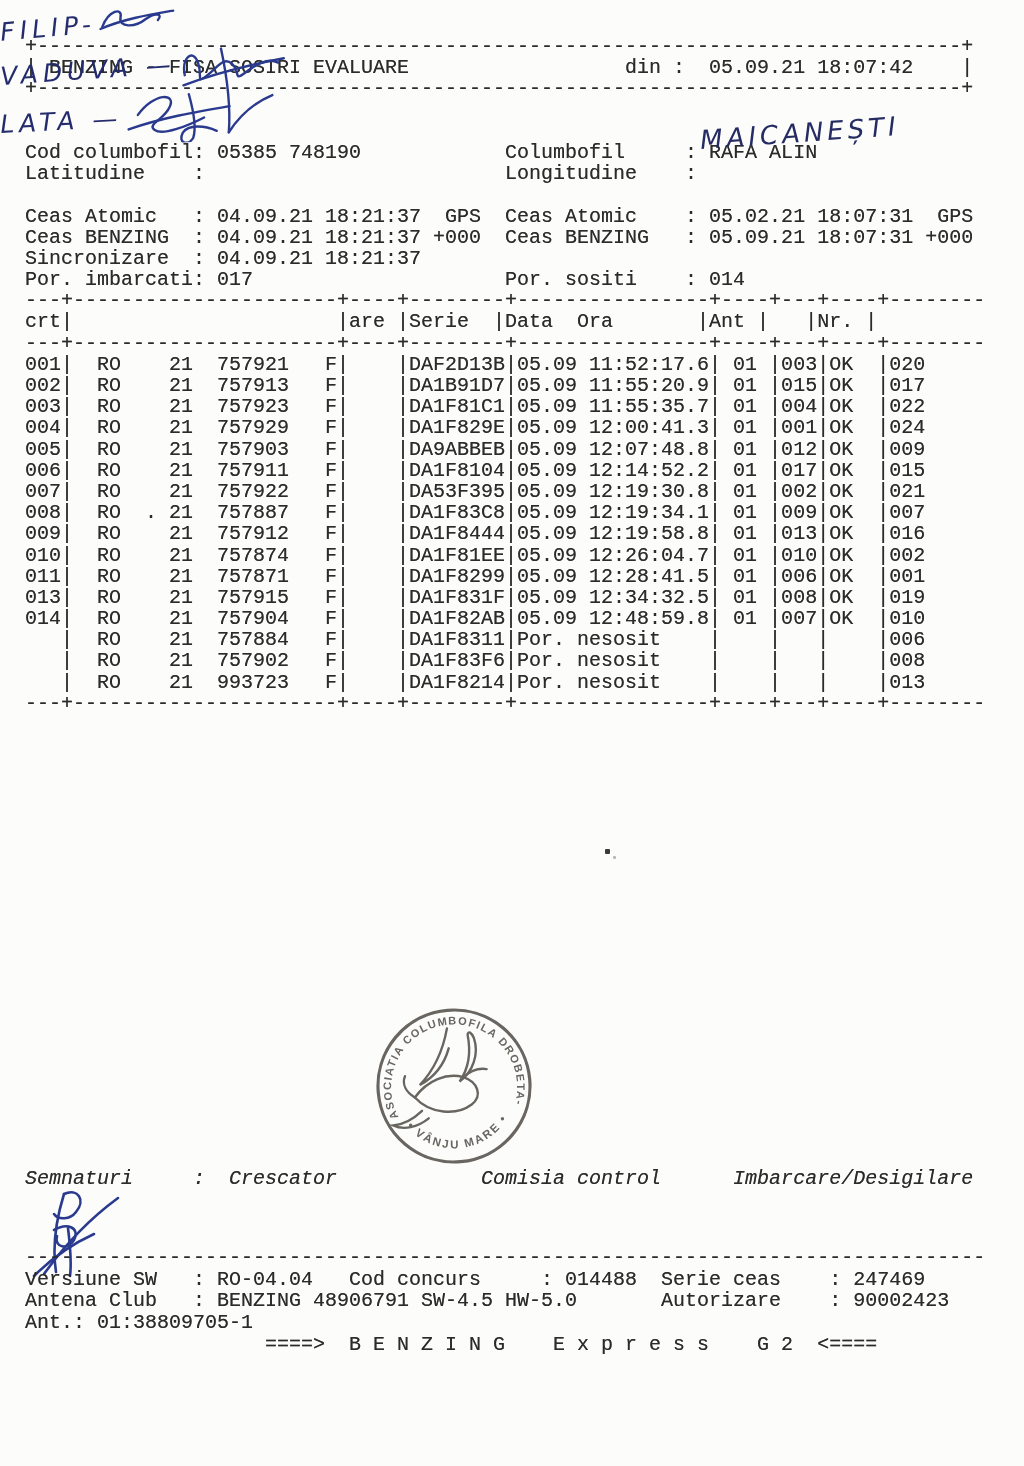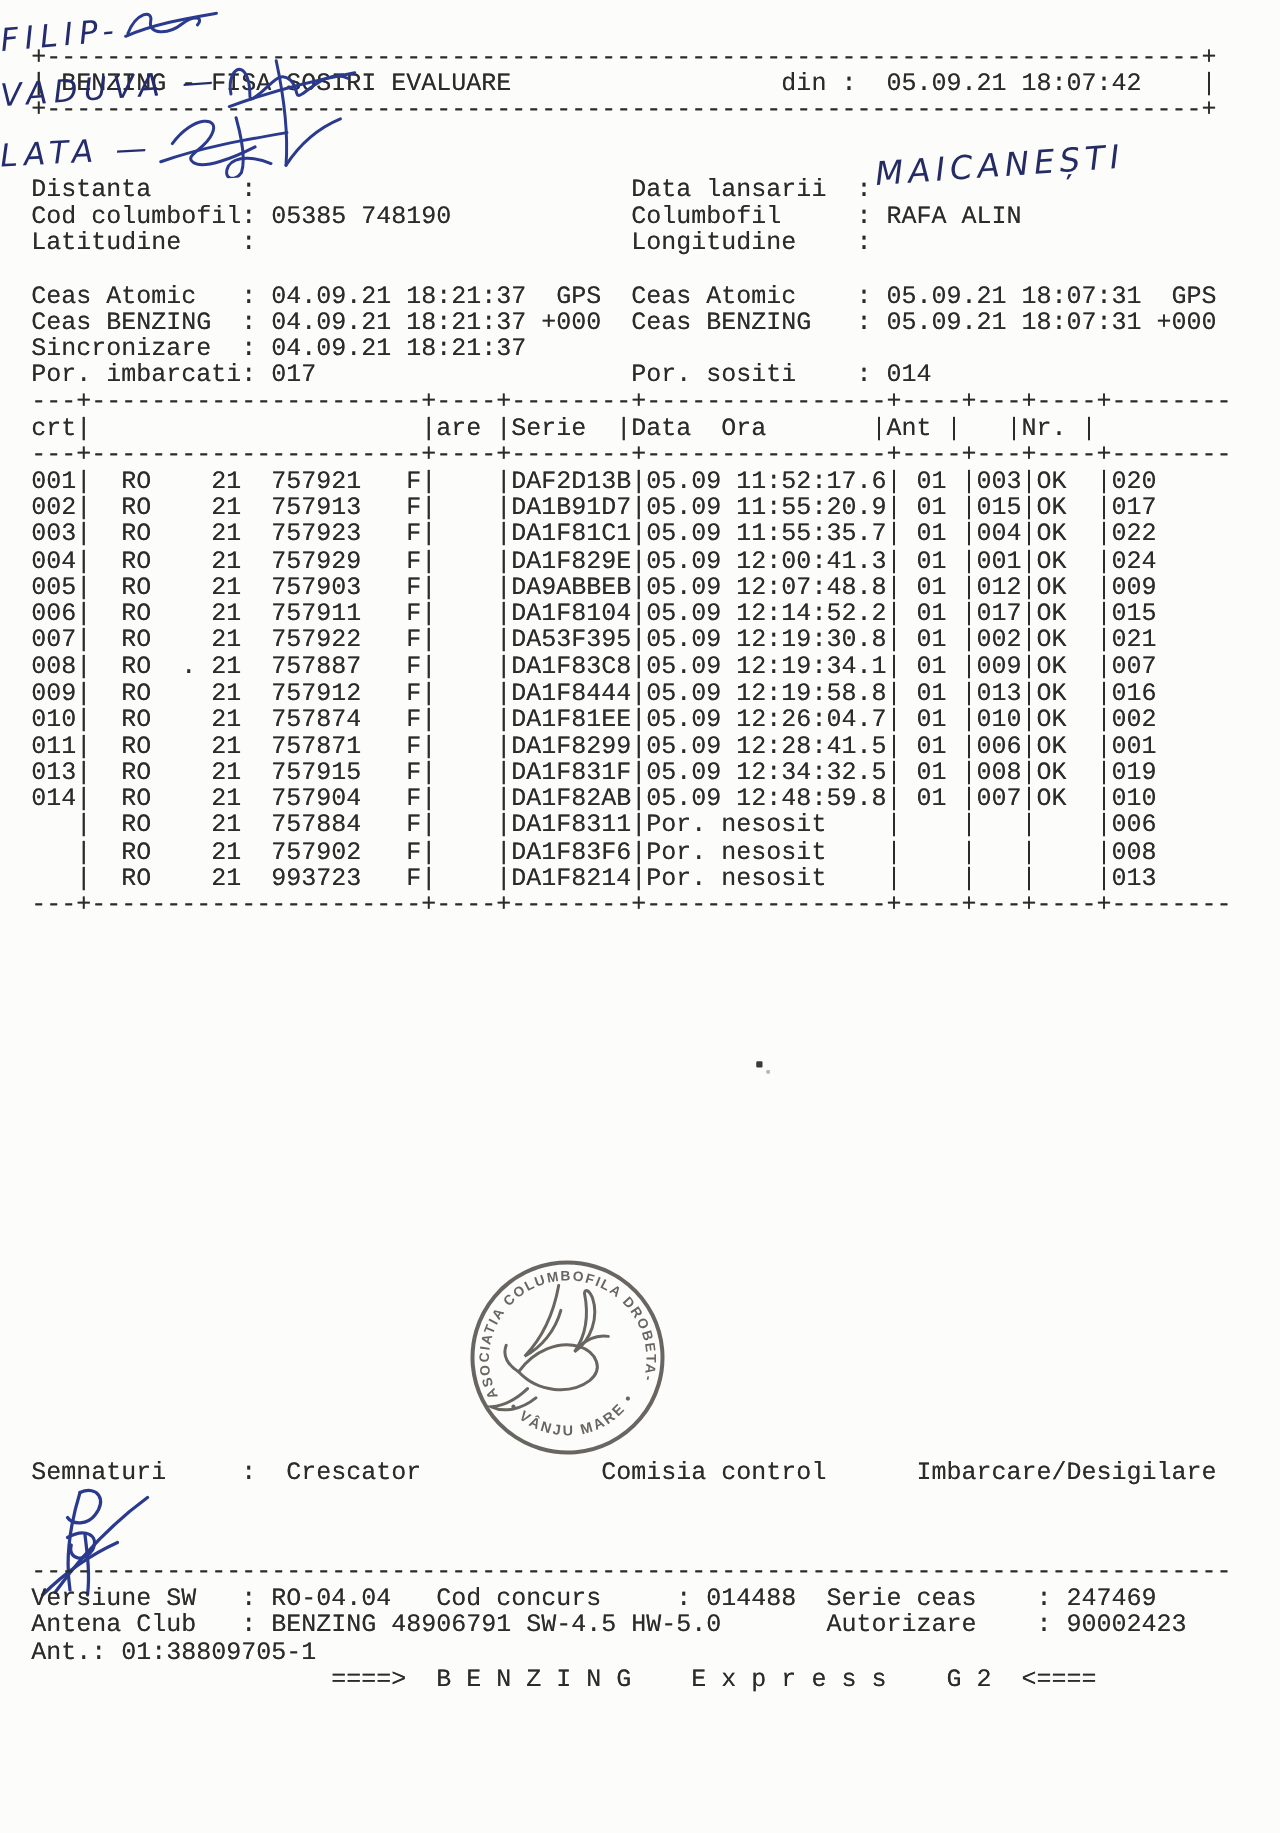--- a/index.html
+++ b/index.html
@@ -15,21 +15,21 @@
     position:absolute;
     left:25px;
     font-size:20px;
     line-height:21.2px;
     letter-spacing:0;
     color:#2b2b2b;
     text-shadow:0 0 .5px rgba(43,43,43,.65);
   }
   .doc .ln{white-space:pre;height:21.2px;}
   .footer-block .ln{height:21.7px;line-height:21.7px;}
-  .sig-line{white-space:pre;}
+  .sig-line{white-space:pre;font-style:italic;}
   
   .hand{
     position:absolute;
     font-family:"DejaVu Sans",sans-serif;
     font-style:italic;
     color:#252c63;
     white-space:nowrap;
   }
   .hand-loc{
     left:700px;top:118px;
@@ -56,25 +56,24 @@
 
 <div class="page">
 
   <div class="doc" style="top:36px">
     <div>
         <div class="ln">+-----------------------------------------------------------------------------+</div>
         <div class="ln">| BENZING - FISA SOSIRI EVALUARE                  din :  05.09.21 18:07:42    |</div>
         <div class="ln">+-----------------------------------------------------------------------------+</div>
         <div class="ln"> </div>
         <div class="ln"> </div>
-        <div class="ln">Distanta      :                         Data lansarii  :</div>
         <div class="ln">Cod columbofil: 05385 748190            Columbofil     : RAFA ALIN</div>
         <div class="ln">Latitudine    :                         Longitudine    :</div>
         <div class="ln"> </div>
-        <div class="ln">Ceas Atomic   : 04.09.21 18:21:37  GPS  Ceas Atomic    : 05.09.21 18:07:31  GPS</div>
+        <div class="ln">Ceas Atomic   : 04.09.21 18:21:37  GPS  Ceas Atomic    : 05.02.21 18:07:31  GPS</div>
         <div class="ln">Ceas BENZING  : 04.09.21 18:21:37 +000  Ceas BENZING   : 05.09.21 18:07:31 +000</div>
         <div class="ln">Sincronizare  : 04.09.21 18:21:37</div>
         <div class="ln">Por. imbarcati: 017                     Por. sositi    : 014</div>
       </div>
     <div id="arrival-table">
         <div class="ln">---+----------------------+----+--------+----------------+----+---+----+--------</div>
         <div class="ln">crt|                      |are |Serie  |Data  Ora       |Ant |   |Nr. |</div>
         <div class="ln">---+----------------------+----+--------+----------------+----+---+----+--------</div>
         <div class="ln">001|  RO    21  757921   F|    |DAF2D13B|05.09 11:52:17.6| 01 |003|OK  |020</div>
         <div class="ln">002|  RO    21  757913   F|    |DA1B91D7|05.09 11:55:20.9| 01 |015|OK  |017</div>

